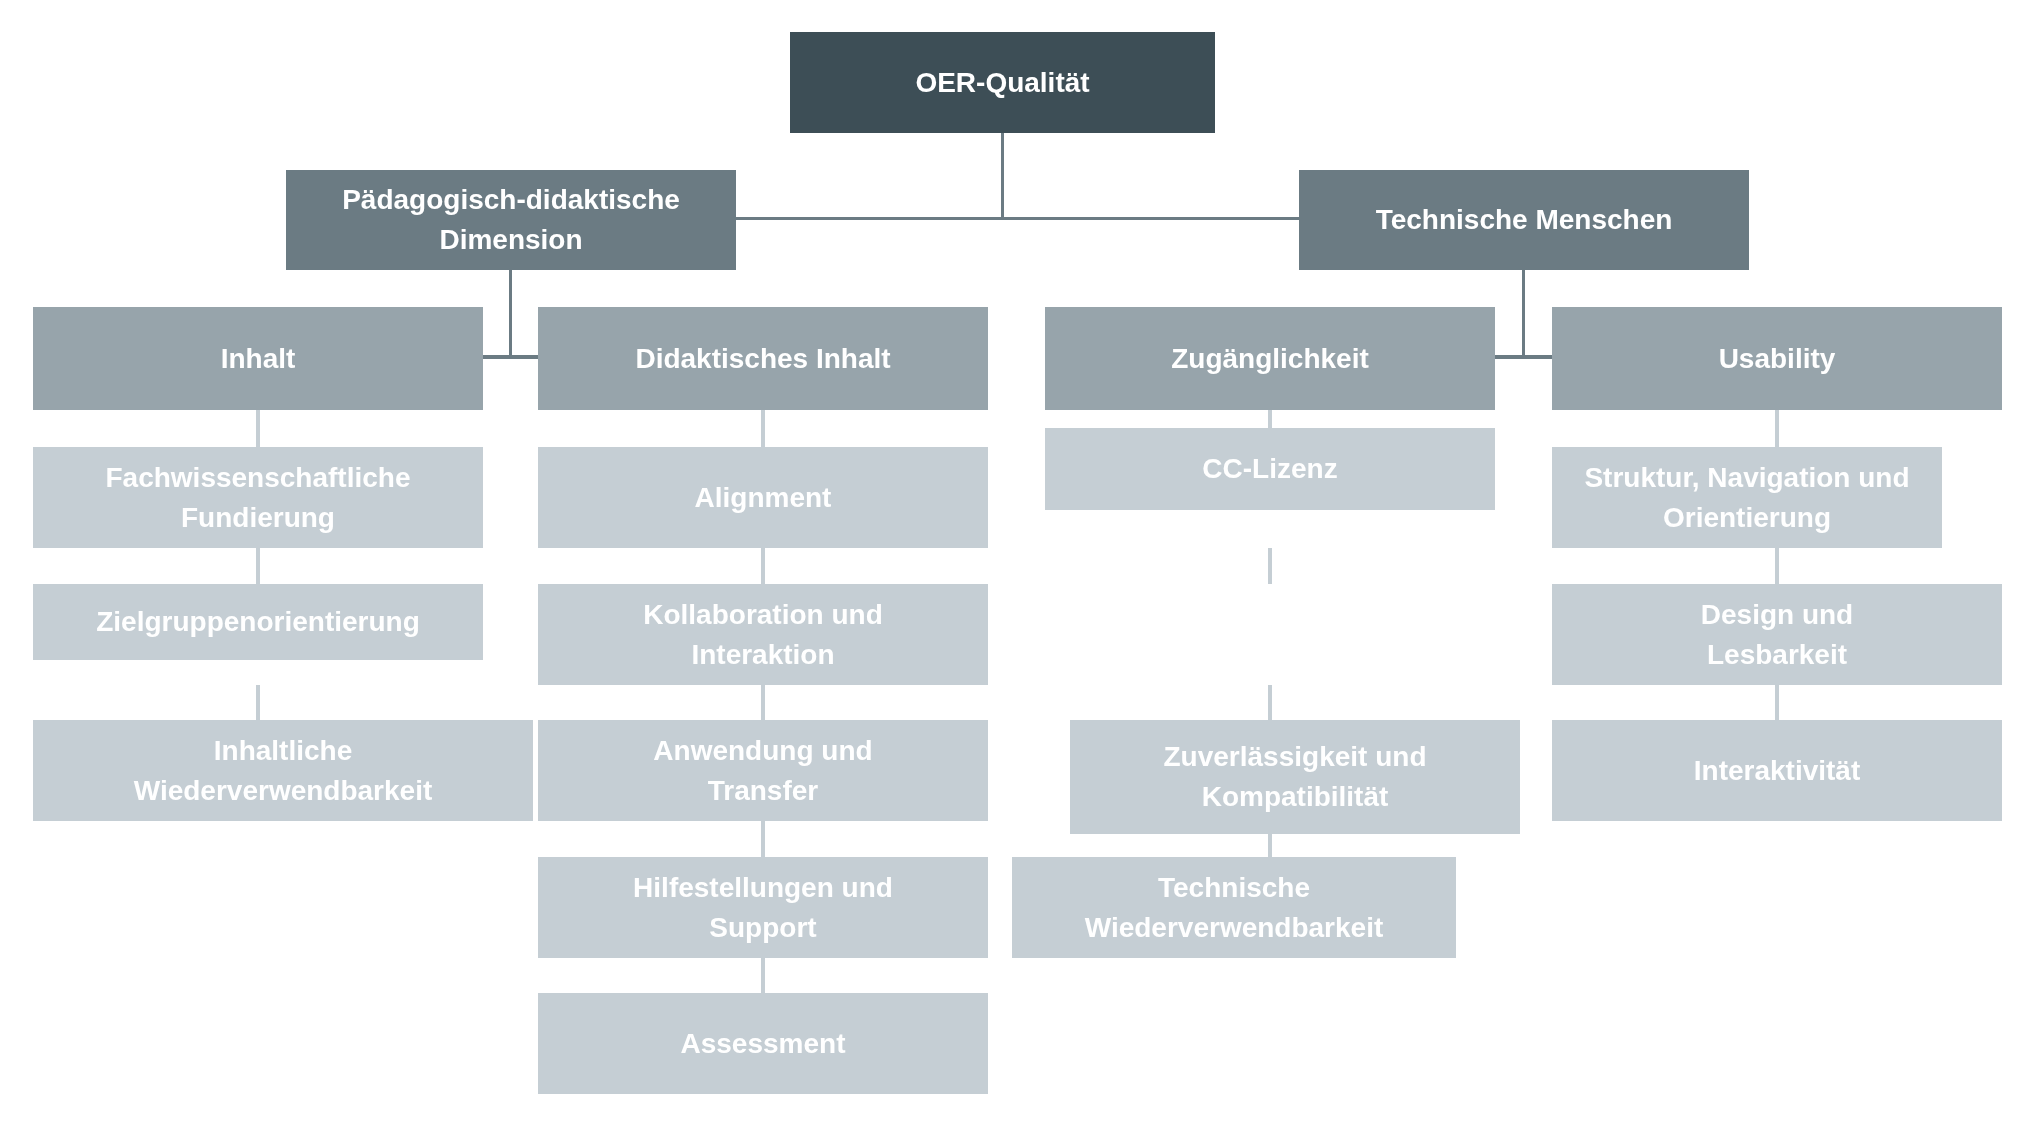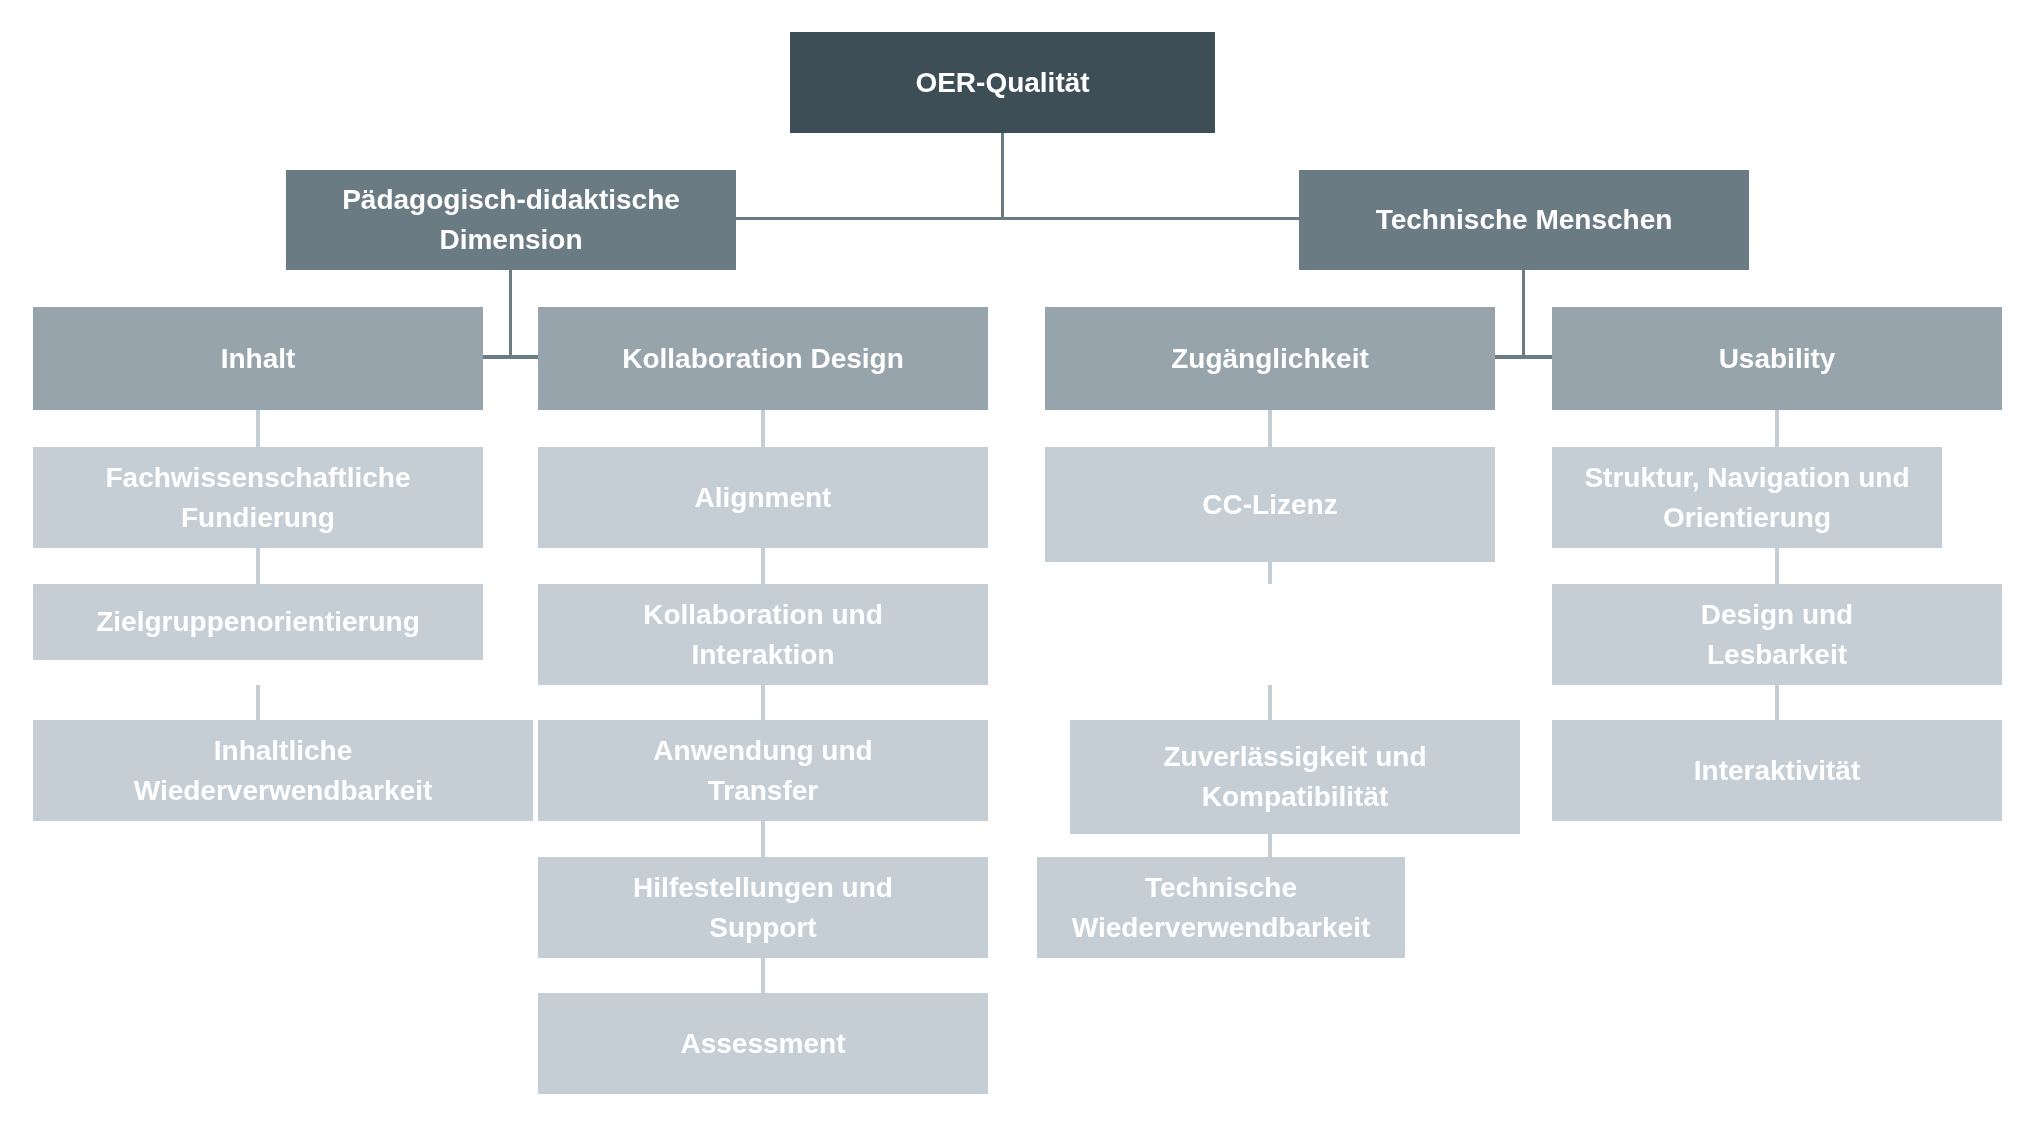--- a/index.html
+++ b/index.html
@@ -73,43 +73,43 @@
   <div class="line light" style="left:1775px;top:548px;width:4px;height:36px"></div>
   <div class="line light" style="left:1775px;top:685px;width:4px;height:35px"></div>
 
   <div class="node lvl1" style="left:790px;top:32px;width:425px;height:101px">OER-Qualität</div>
 
   <div class="node lvl2" style="left:286px;top:170px;width:450px;height:100px">Pädagogisch-didaktische
 Dimension</div>
   <div class="node lvl2" style="left:1299px;top:170px;width:450px;height:100px">Technische Menschen</div>
 
   <div class="node lvl3" style="left:33px;top:307px;width:450px;height:103px">Inhalt</div>
-  <div class="node lvl3" style="left:538px;top:307px;width:450px;height:103px">Kollaboration Design</div>
+  <div class="node lvl3" style="left:538px;top:307px;width:450px;height:103px">Didaktisches Inhalt</div>
   <div class="node lvl3" style="left:1045px;top:307px;width:450px;height:103px">Zugänglichkeit</div>
   <div class="node lvl3" style="left:1552px;top:307px;width:450px;height:103px">Usability</div>
 
   <div class="node lvl4" style="left:33px;top:447px;width:450px;height:101px">Fachwissenschaftliche
 Fundierung</div>
   <div class="node lvl4" style="left:33px;top:584px;width:450px;height:76px">Zielgruppenorientierung</div>
   <div class="node lvl4" style="left:33px;top:720px;width:500px;height:101px">Inhaltliche
 Wiederverwendbarkeit</div>
 
   <div class="node lvl4" style="left:538px;top:447px;width:450px;height:101px">Alignment</div>
   <div class="node lvl4" style="left:538px;top:584px;width:450px;height:101px">Kollaboration und
 Interaktion</div>
   <div class="node lvl4" style="left:538px;top:720px;width:450px;height:101px">Anwendung und
 Transfer</div>
   <div class="node lvl4" style="left:538px;top:857px;width:450px;height:101px">Hilfestellungen und
 Support</div>
   <div class="node lvl4" style="left:538px;top:993px;width:450px;height:101px">Assessment</div>
 
-  <div class="node lvl4" style="left:1045px;top:447px;width:450px;height:115px">CC-Lizenz</div>
+  <div class="node lvl4" style="left:1045px;top:428px;width:450px;height:82px">CC-Lizenz</div>
   <div class="node lvl4" style="left:1070px;top:720px;width:450px;height:114px">Zuverlässigkeit und
 Kompatibilität</div>
-  <div class="node lvl4" style="left:1037px;top:857px;width:368px;height:101px">Technische
+  <div class="node lvl4" style="left:1012px;top:857px;width:444px;height:101px">Technische
 Wiederverwendbarkeit</div>
 
   <div class="node lvl4" style="left:1552px;top:447px;width:390px;height:101px">Struktur, Navigation und
 Orientierung</div>
   <div class="node lvl4" style="left:1552px;top:584px;width:450px;height:101px">Design und
 Lesbarkeit</div>
   <div class="node lvl4" style="left:1552px;top:720px;width:450px;height:101px">Interaktivität</div>
 
 </div>
 

